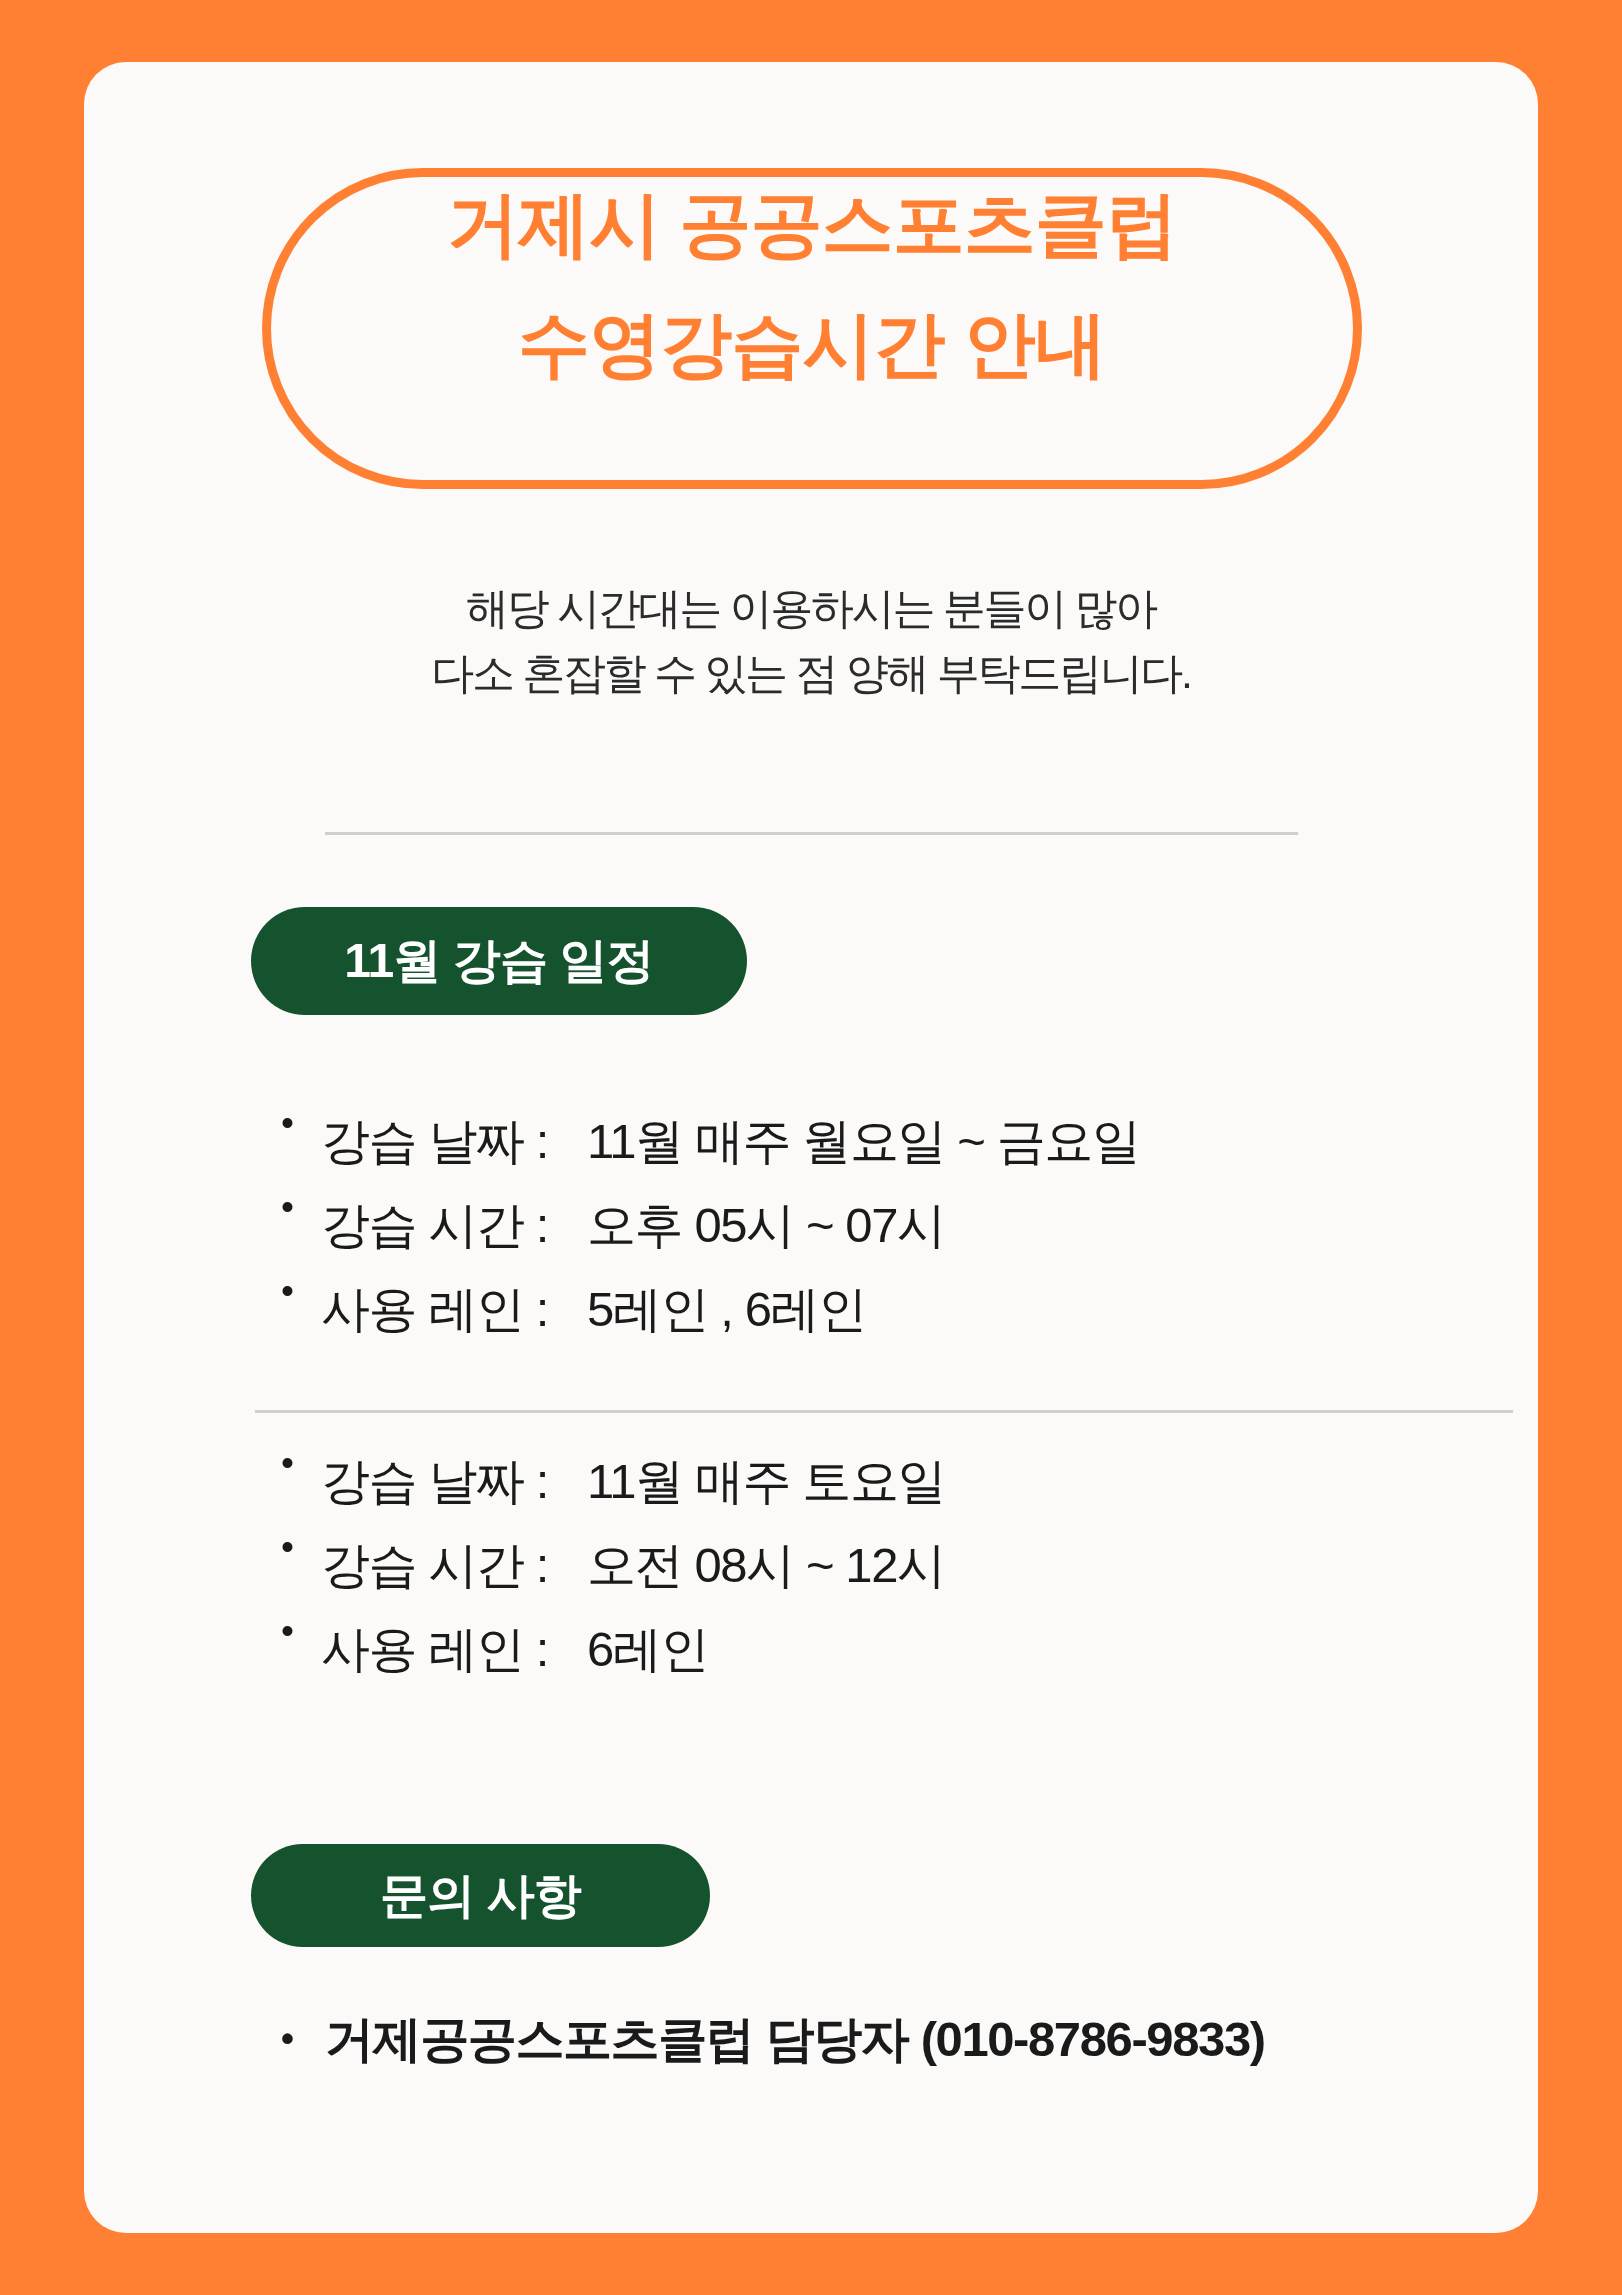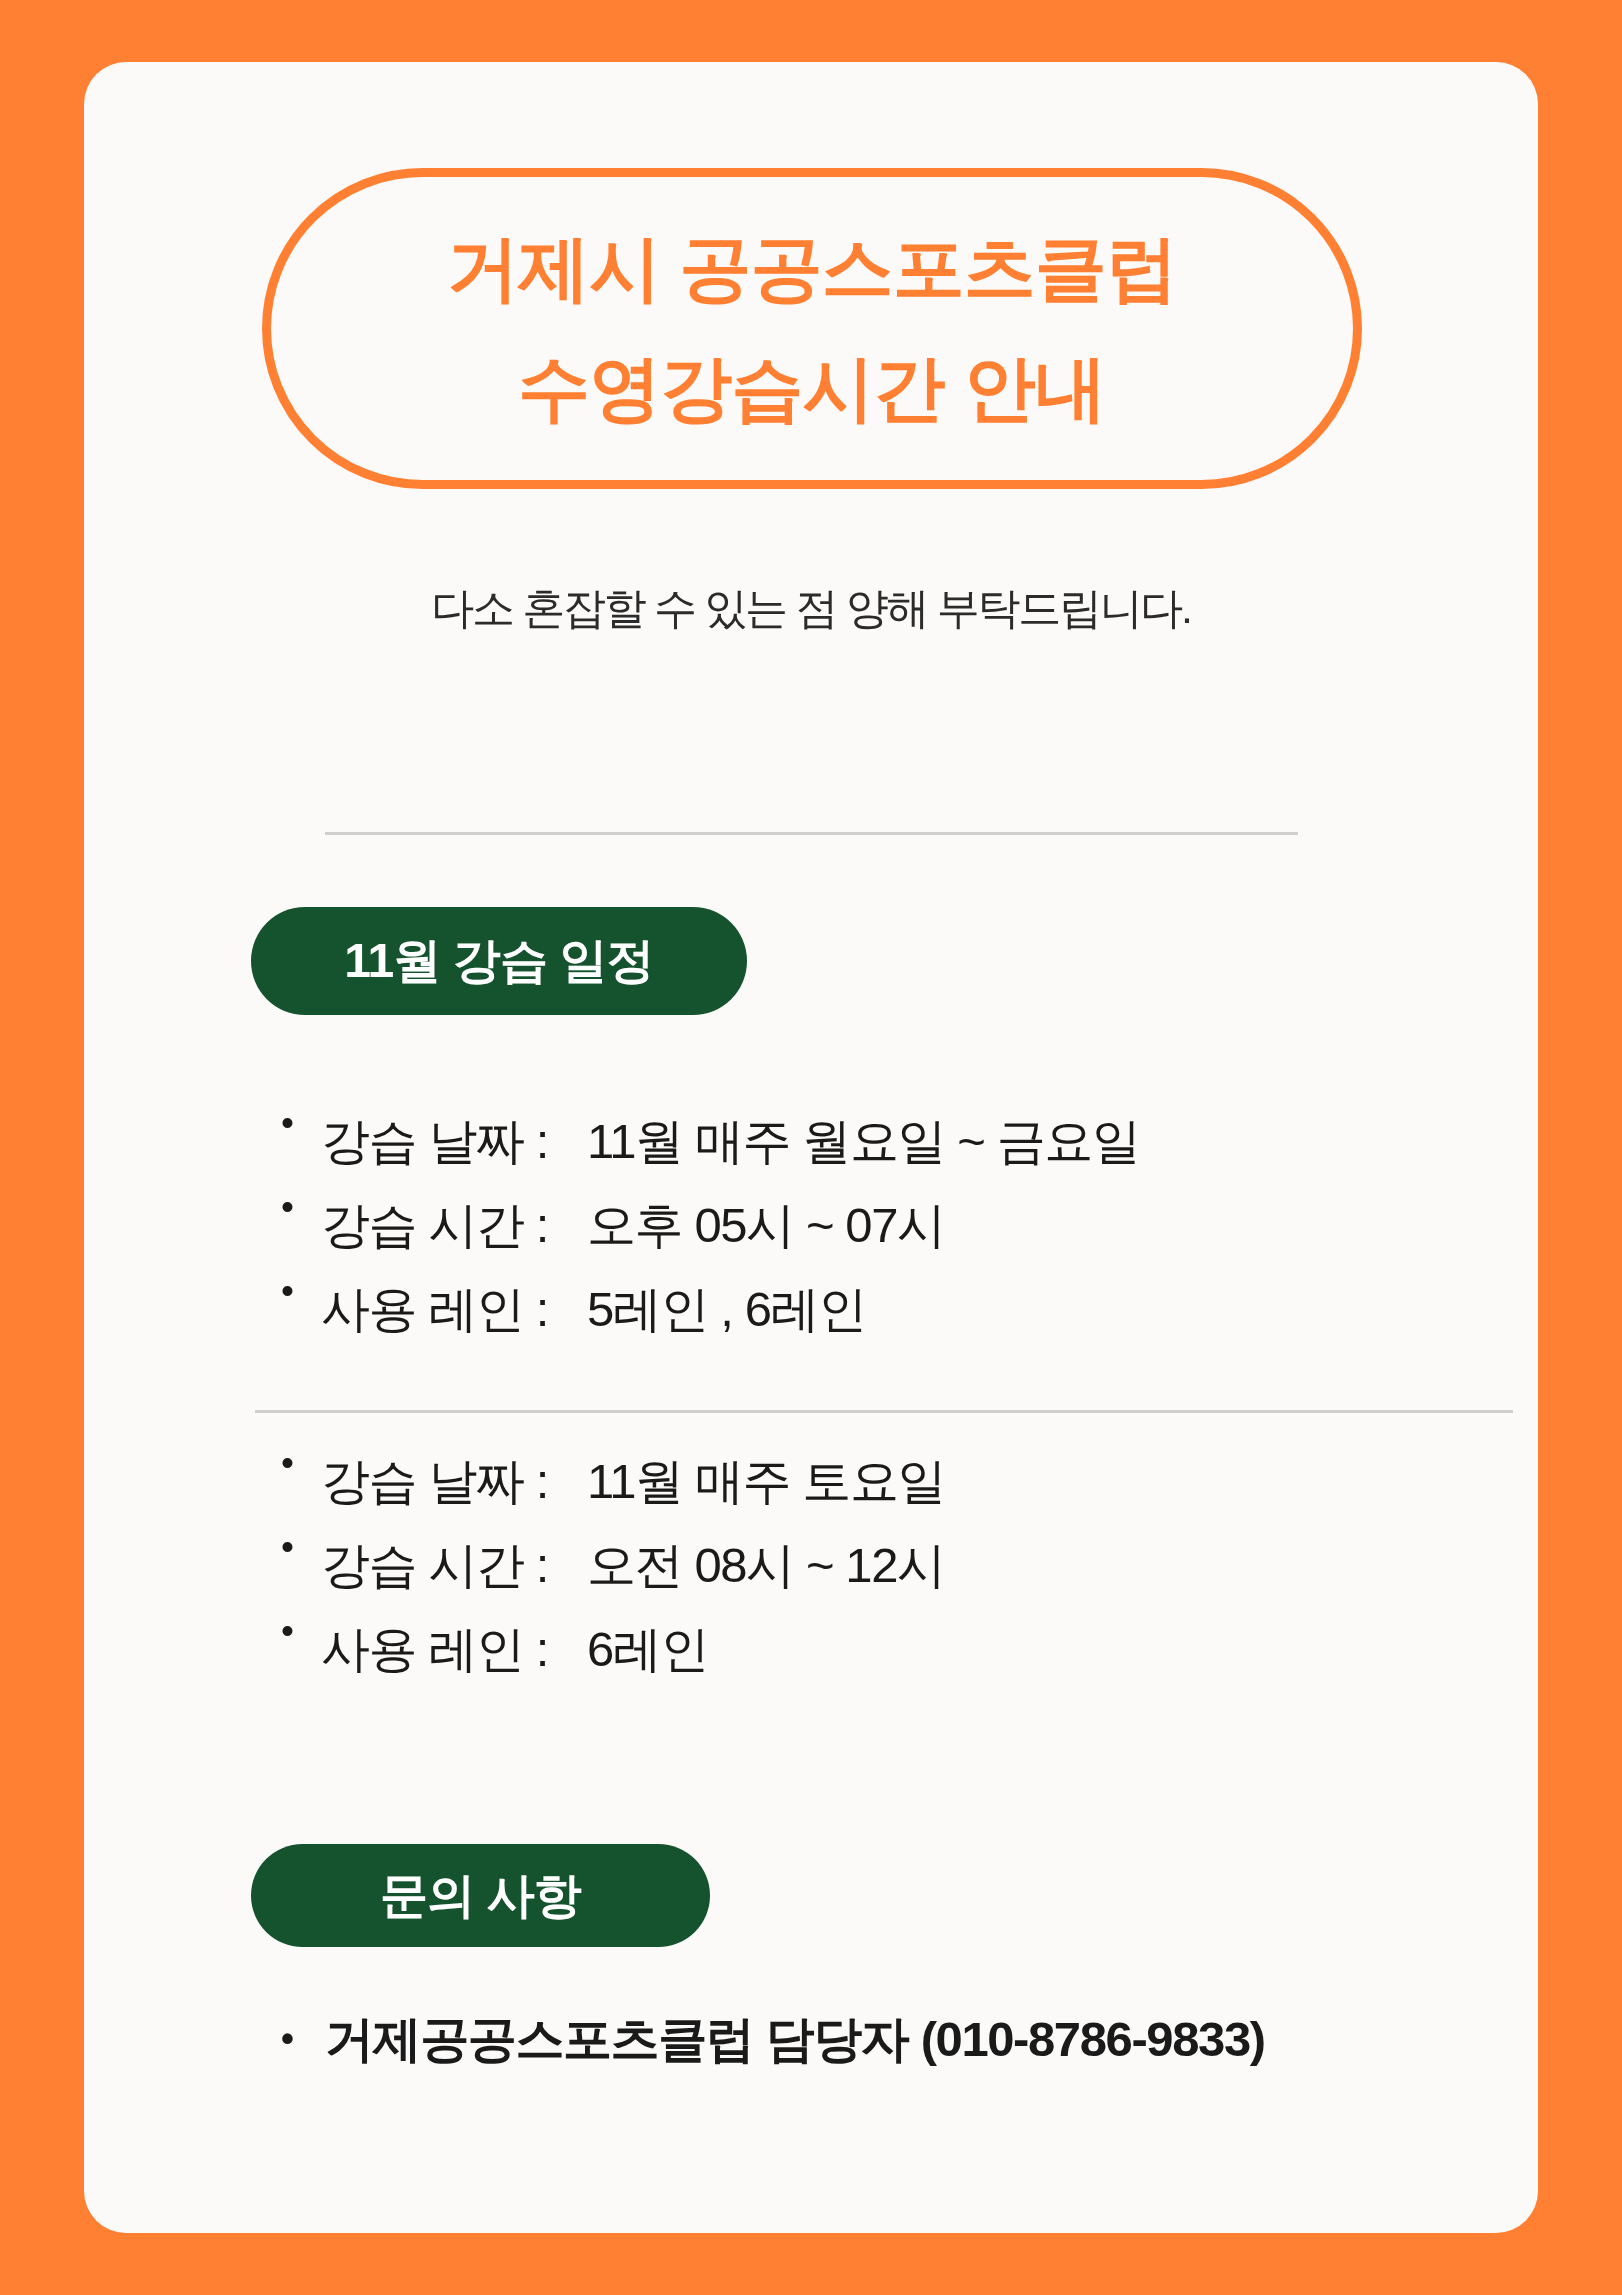--- a/index.html
+++ b/index.html
@@ -38,21 +38,20 @@
     left: 178px;
     top: 106px;
     width: 1100px;
     height: 321px;
     border: 9.2px solid #FF8033;
     border-radius: 165px;
     box-sizing: border-box;
     display: flex;
     flex-direction: column;
     align-items: center;
-    justify-content: center;
     gap: 25px;
   }
   .title-line {
     color: #FF8033;
     font-size: 72px;
     font-weight: bold;
     line-height: 1.32;
     letter-spacing: -0.9px;
     white-space: nowrap;
   }
@@ -182,20 +181,21 @@
 
 <div class="poster">
   <div class="inner">
 
     <div class="title-pill">
       <div class="title-line">거제시 공공스포츠클럽</div>
       <div class="title-line">수영강습시간 안내</div>
     </div>
 
     <div class="subtitle">
+      <div>해당 시간대는 이용하시는 분들이 많아</div>
       <div>다소 혼잡할 수 있는 점 양해 부탁드립니다.</div>
     </div>
 
     <div class="divider-top"></div>
 
     <div class="badge badge-schedule">11월 강습 일정</div>
 
     <div class="info-block block-1">
       <div class="row">
         <span class="bullet"></span>

